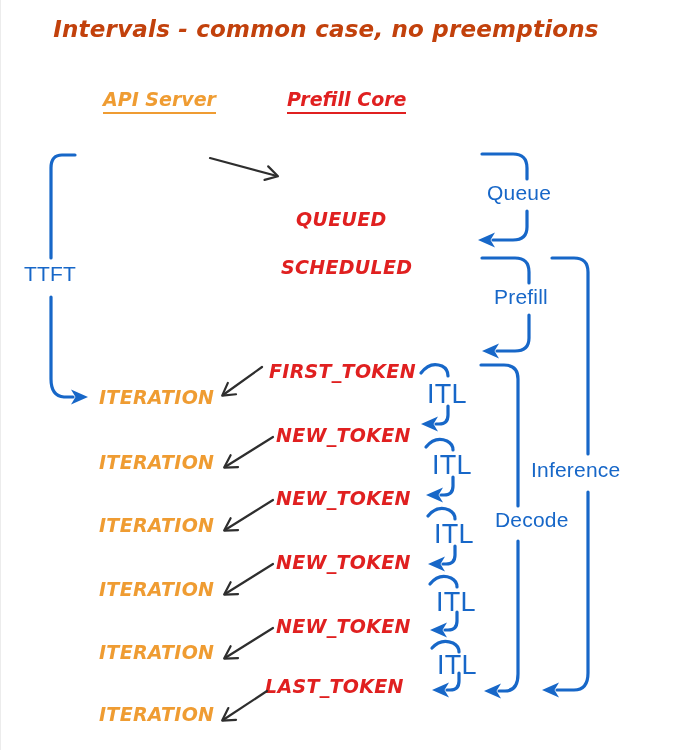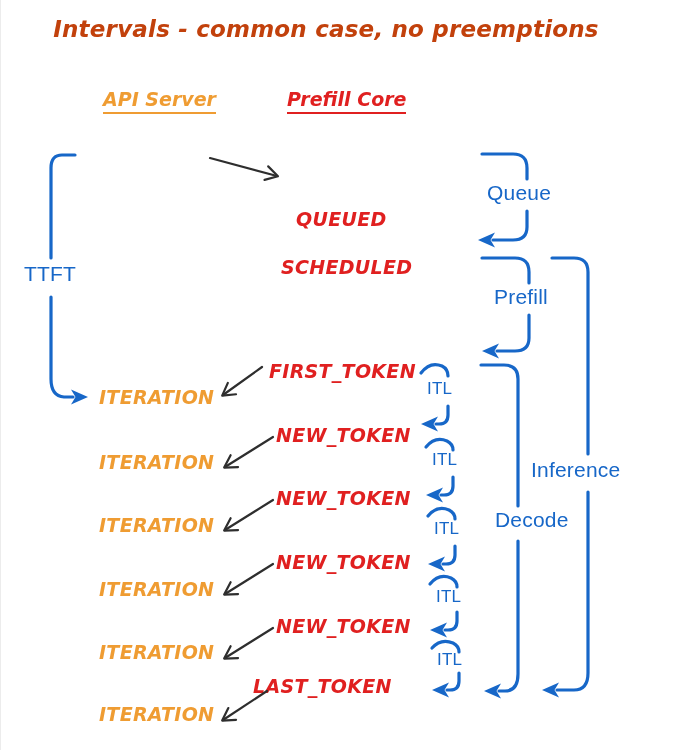--- a/index.html
+++ b/index.html
@@ -36,21 +36,21 @@
     letter-spacing: 0.3px;
   }
   .ev-api { color: #EF9C32; }
   .ev-eng { color: #E02020; }
   .int-lbl {
     color: #1767C8;
     font-family: "Liberation Sans", sans-serif;
     font-size: 21px;
     letter-spacing: 0.2px;
   }
-  .itl-lbl { font-size: 17px; }
+  .itl-lbl { font-size: 27px; }
   svg.overlay { position: absolute; left: 0; top: 0; pointer-events: none; }
 </style>
 </head>
 <body>
 
 <div class="canvas">
 
   <div class="lbl title">Intervals - common case, no preemptions</div>
 
   <div class="lbl col-hdr ev-api" style="left:102px; top:88px;">API Server</div>
@@ -63,21 +63,21 @@
   <div class="lbl ev ev-api" style="left:98px;  top:641px;">ITERATION</div>
   <div class="lbl ev ev-api" style="left:98px;  top:703px;">ITERATION</div>
 
   <div class="lbl ev ev-eng" style="left:295px; top:160px;margin-top:48px;">QUEUED</div>
   <div class="lbl ev ev-eng" style="left:268px; top:360px;">FIRST_TOKEN</div>
   <div class="lbl ev ev-eng" style="left:280px; top:256px;">SCHEDULED</div>
   <div class="lbl ev ev-eng" style="left:275px; top:424px;">NEW_TOKEN</div>
   <div class="lbl ev ev-eng" style="left:275px; top:487px;">NEW_TOKEN</div>
   <div class="lbl ev ev-eng" style="left:275px; top:551px;">NEW_TOKEN</div>
   <div class="lbl ev ev-eng" style="left:275px; top:615px;">NEW_TOKEN</div>
-  <div class="lbl ev ev-eng" style="left:252px; top:675px;">LAST_TOKEN</div>
+  <div class="lbl ev ev-eng" style="left:264px; top:675px;">LAST_TOKEN</div>
 
   <div class="lbl int-lbl" style="left:23px;  top:262px;">TTFT</div>
   <div class="lbl int-lbl" style="left:486px; top:181px;">Queue</div>
   <div class="lbl int-lbl" style="left:493px; top:285px;">Prefill</div>
   <div class="lbl int-lbl" style="left:494px; top:508px;">Decode</div>
   <div class="lbl int-lbl" style="left:530px; top:458px;">Inference</div>
   <div class="lbl int-lbl itl-lbl" style="left:426px; top:379px;">ITL</div>
   <div class="lbl int-lbl itl-lbl" style="left:431px; top:450px;">ITL</div>
   <div class="lbl int-lbl itl-lbl" style="left:433px; top:519px;">ITL</div>
   <div class="lbl int-lbl itl-lbl" style="left:435px; top:587px;">ITL</div>

